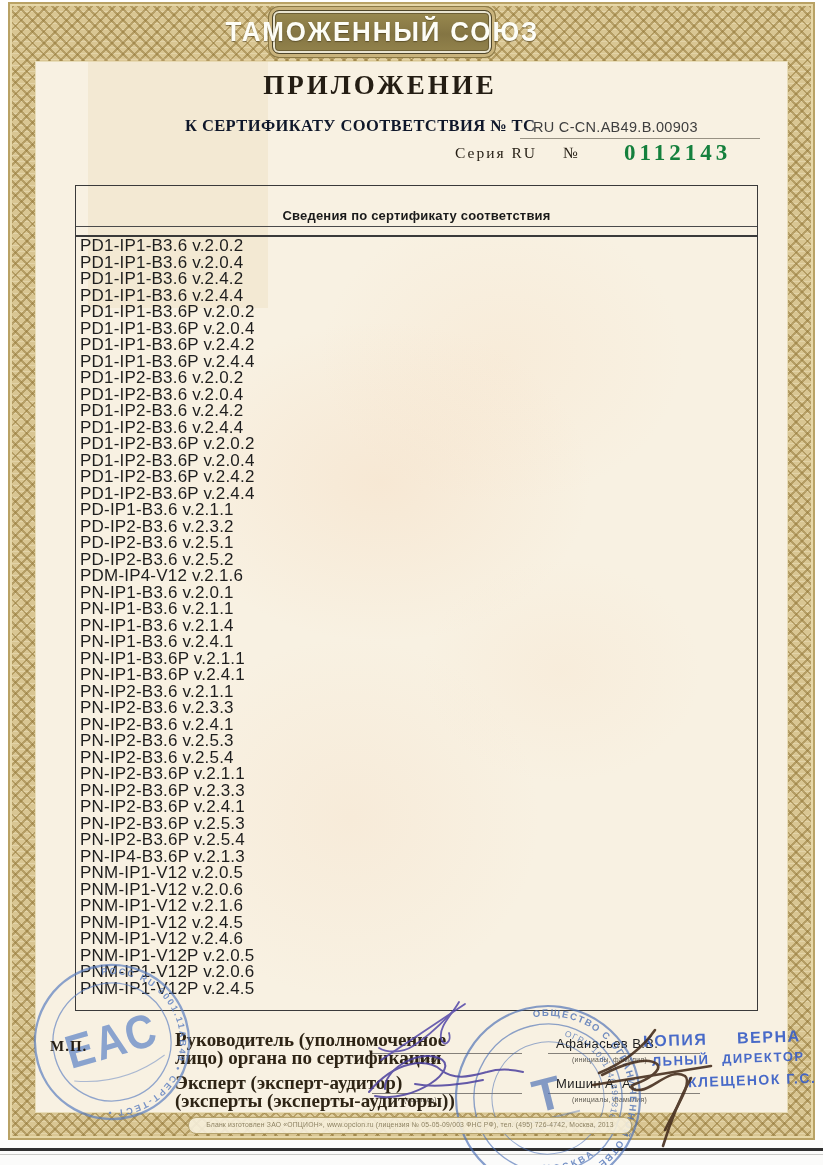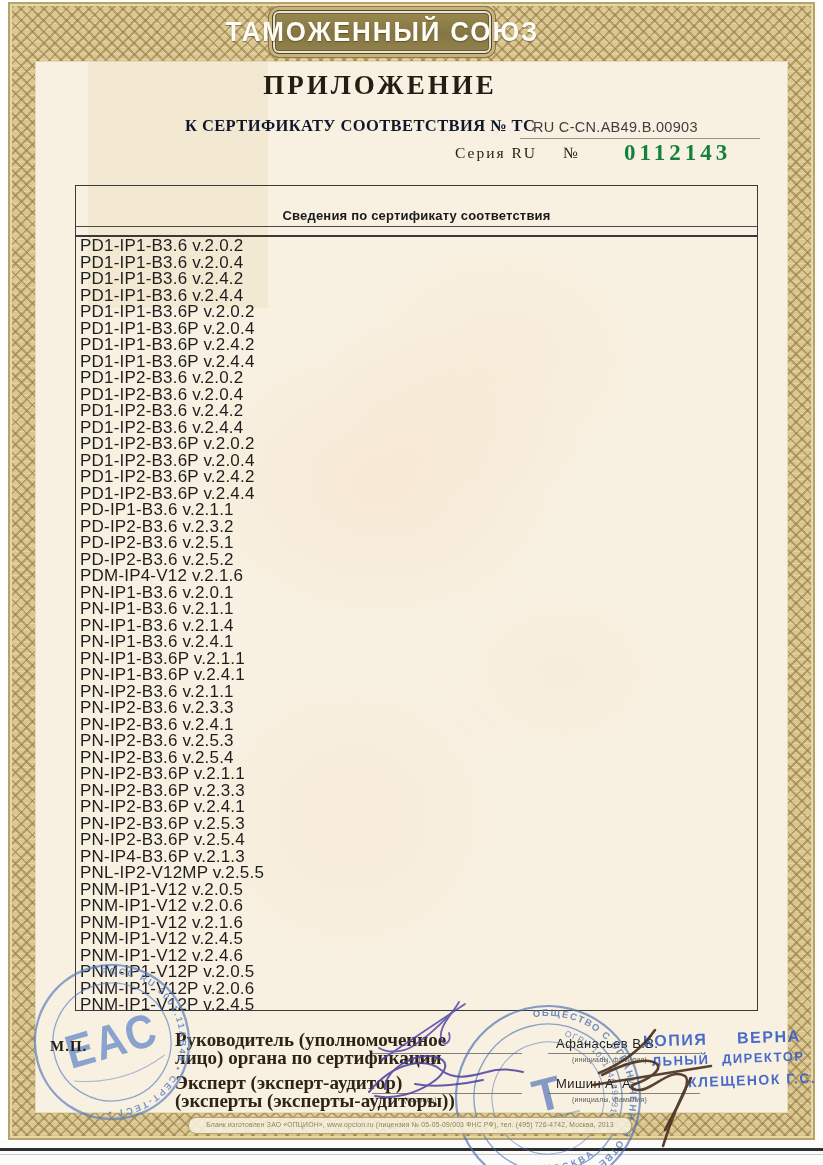--- a/index.html
+++ b/index.html
@@ -213,21 +213,20 @@
       <div class="code-line">PN-IP2-B3.6 v.2.3.3</div>
       <div class="code-line">PN-IP2-B3.6 v.2.4.1</div>
       <div class="code-line">PN-IP2-B3.6 v.2.5.3</div>
       <div class="code-line">PN-IP2-B3.6 v.2.5.4</div>
       <div class="code-line">PN-IP2-B3.6P v.2.1.1</div>
       <div class="code-line">PN-IP2-B3.6P v.2.3.3</div>
       <div class="code-line">PN-IP2-B3.6P v.2.4.1</div>
       <div class="code-line">PN-IP2-B3.6P v.2.5.3</div>
       <div class="code-line">PN-IP2-B3.6P v.2.5.4</div>
       <div class="code-line">PN-IP4-B3.6P v.2.1.3</div>
-      <div class="code-line">PNL-IP2-V12MP v.2.5.5</div>
       <div class="code-line">PNM-IP1-V12 v.2.0.5</div>
       <div class="code-line">PNM-IP1-V12 v.2.0.6</div>
       <div class="code-line">PNM-IP1-V12 v.2.1.6</div>
       <div class="code-line">PNM-IP1-V12 v.2.4.5</div>
       <div class="code-line">PNM-IP1-V12 v.2.4.6</div>
       <div class="code-line">PNM-IP1-V12P v.2.0.5</div>
       <div class="code-line">PNM-IP1-V12P v.2.0.6</div>
       <div class="code-line">PNM-IP1-V12P v.2.4.5</div>
     </div>
 </div>

